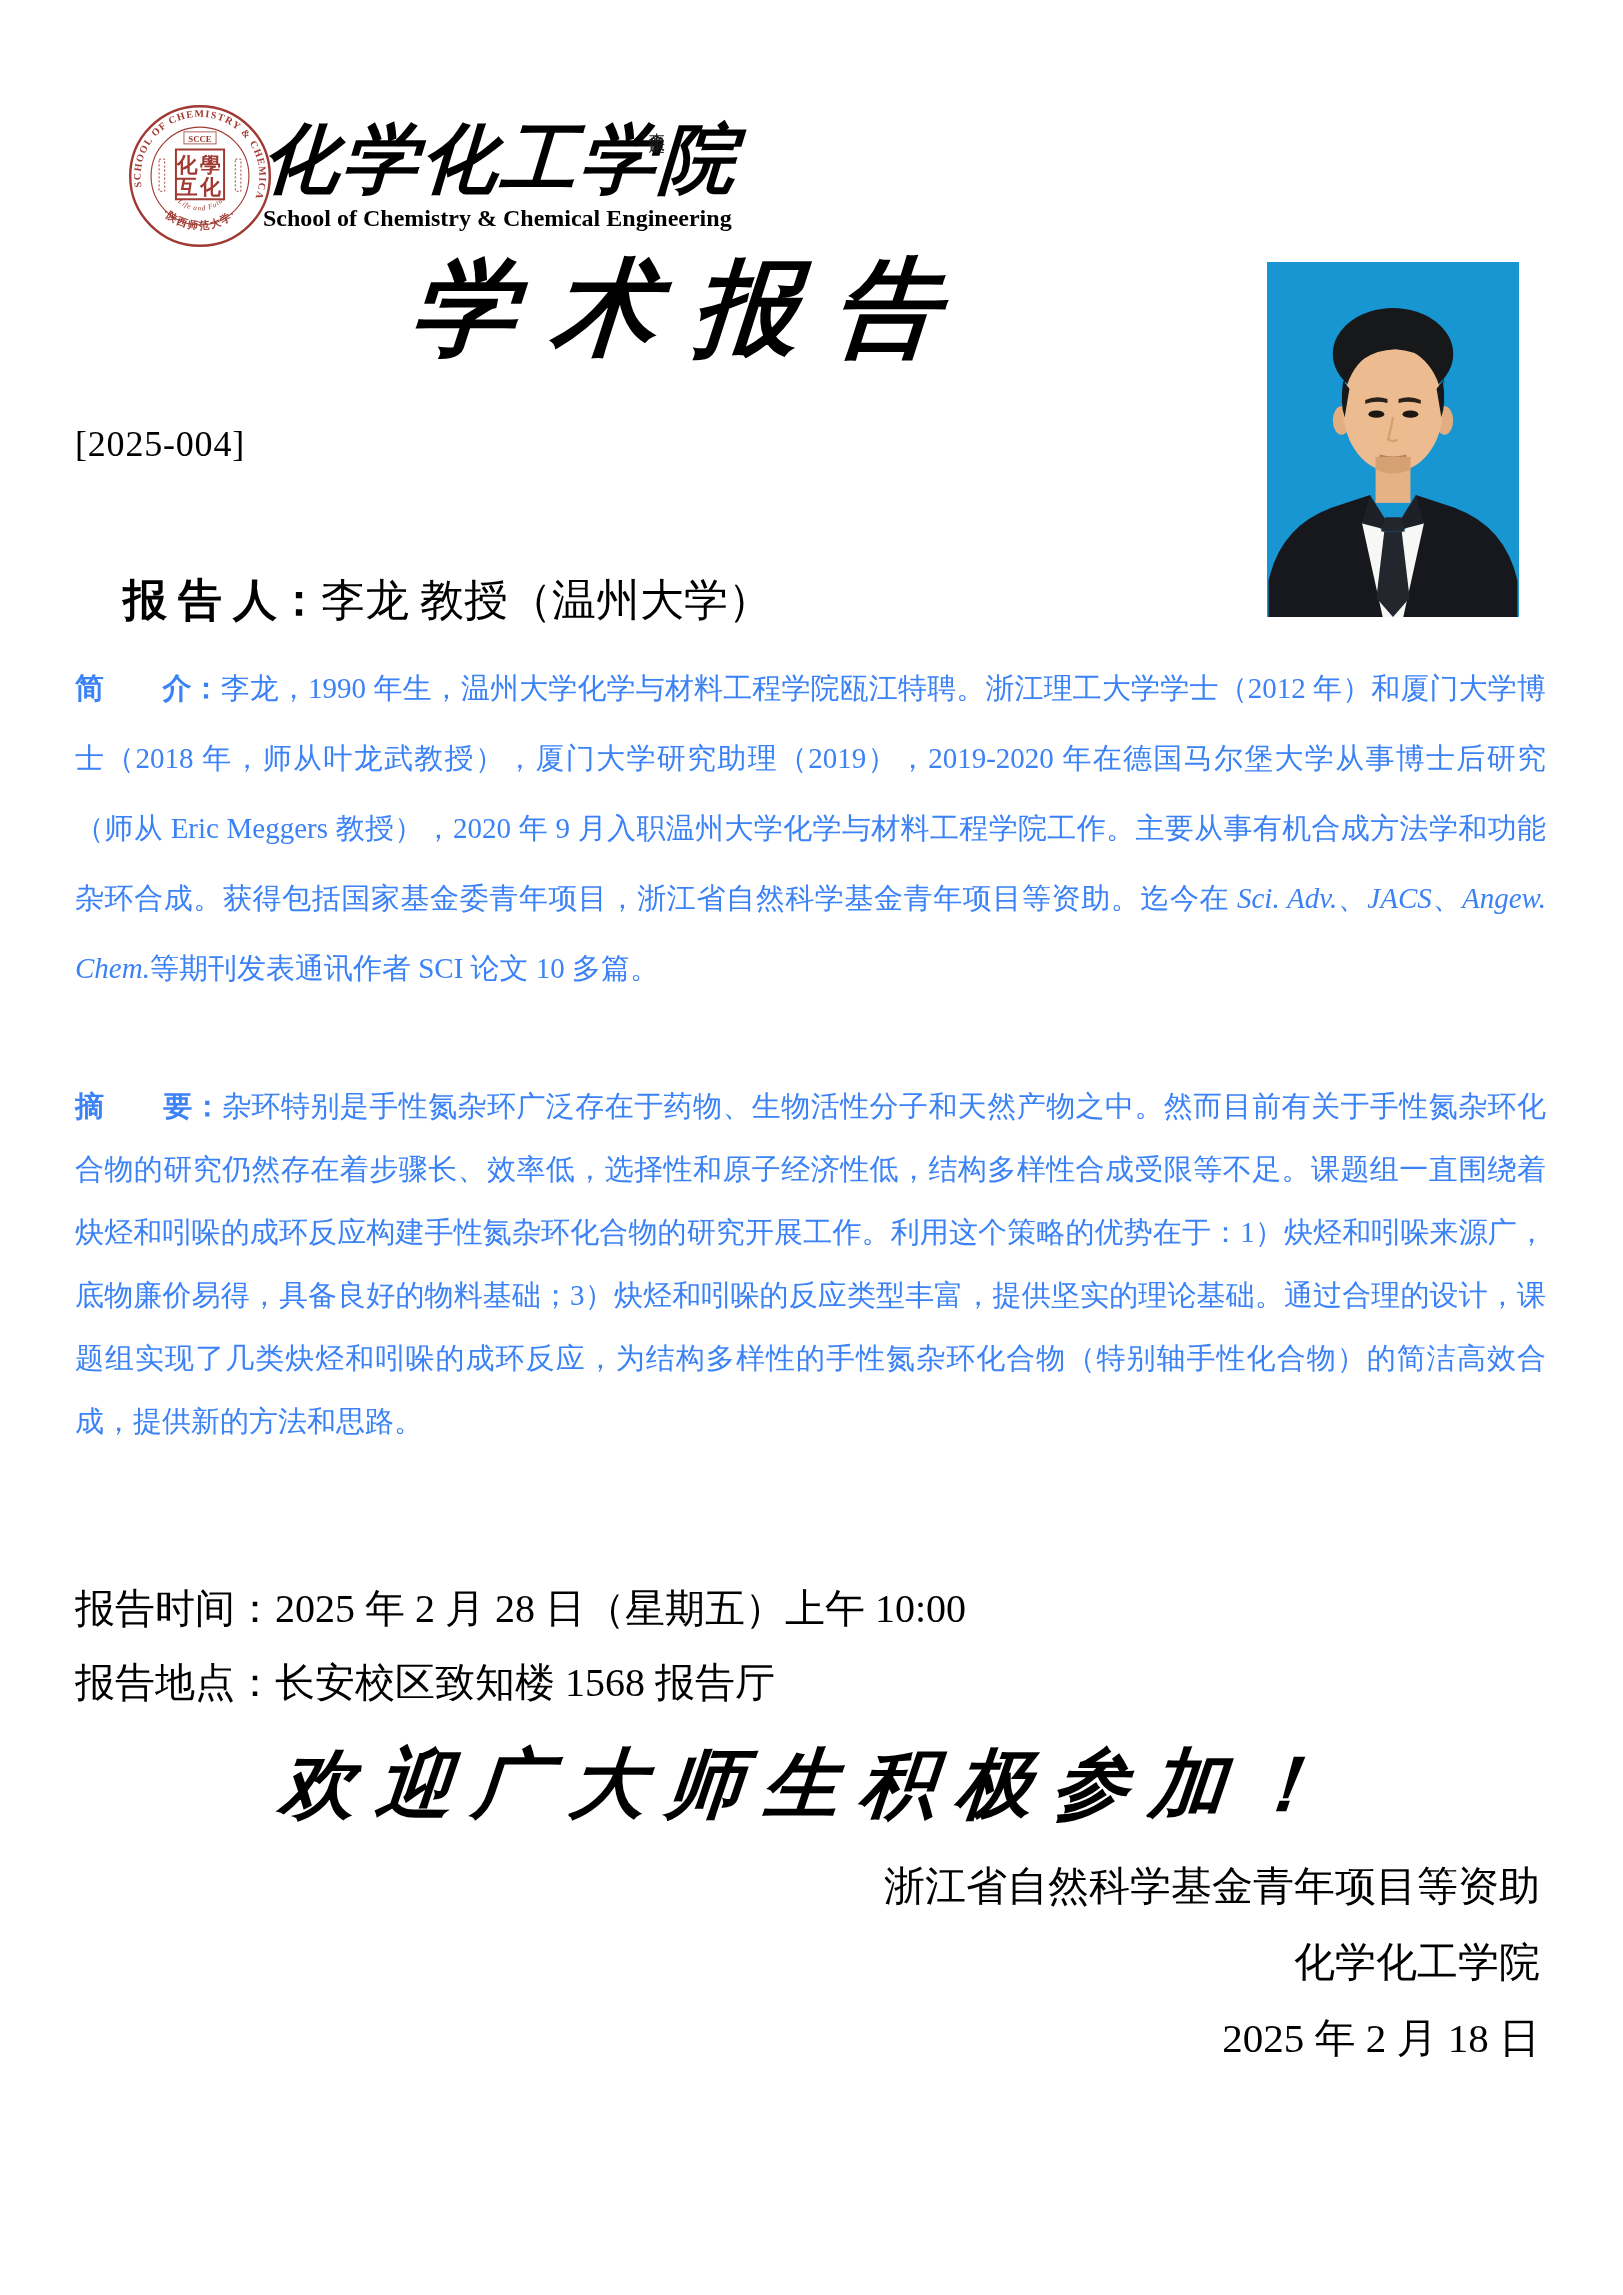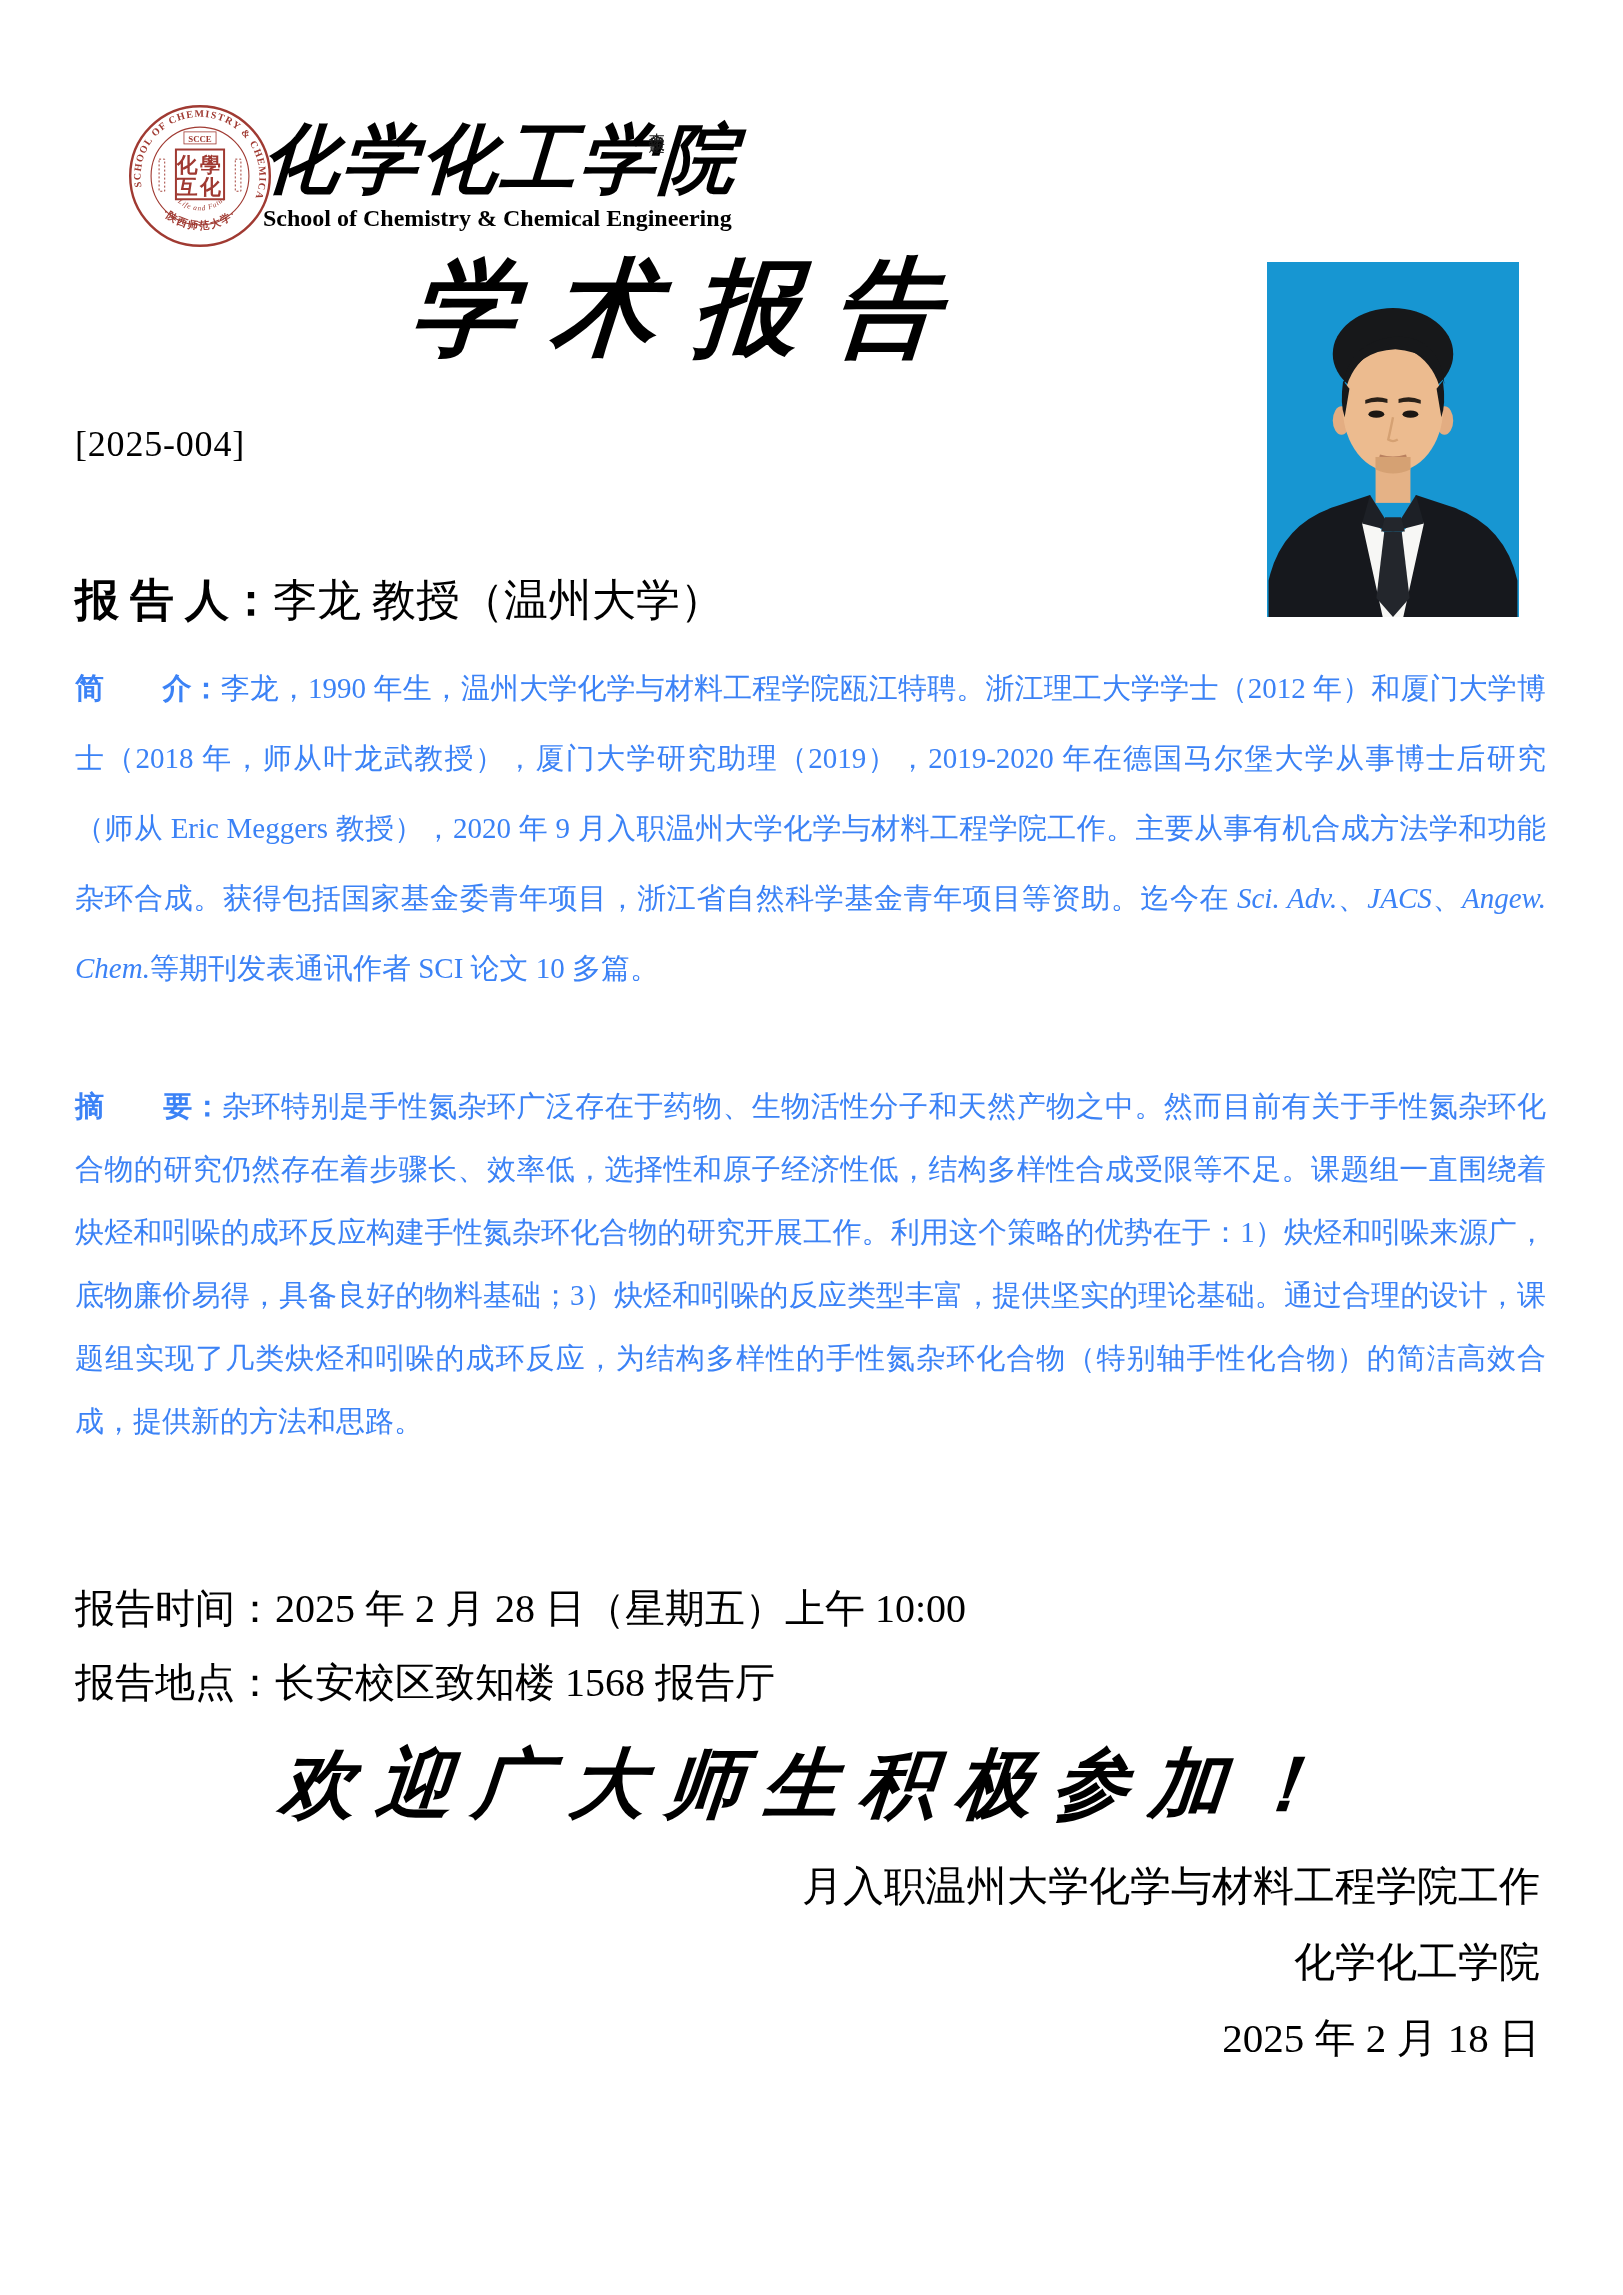--- a/index.html
+++ b/index.html
@@ -24,21 +24,21 @@
   
   .main-title{
     left:75px;top:249px;width:1237px;text-align:center;
     font-size:105px;font-weight:900;font-style:italic;letter-spacing:36px;
     transform:skewX(-4deg);line-height:119px;white-space:nowrap;
   }
   .issue{left:75px;top:423px;width:1237px;font-size:36px;letter-spacing:0.8px;}
   
   .info-line{left:75px;width:1181px;font-size:44px;line-height:57px;white-space:nowrap;}
   .topic-line{top:491px;}
-  .speaker-line{top:572px;}
+  .speaker-line{top:572px;margin-left:48px;}
   
   .photo{left:1267px;top:262px;width:252px;height:355px;}
   
   .para{
     left:75px;width:1471px;font-size:29px;text-align:justify;
     text-justify:inter-character;color:#3b82f6;
   }
   .bio-para{top:653px;line-height:70px;}
   .abstract-para{top:1075px;line-height:63px;}
   .lbl{font-weight:bold;}
@@ -146,19 +146,19 @@
   <div class="abs sched time-line">
     <span>报告时间：</span><span>2025 年 2 月 28 日（星期五）上午 10:00</span>
   </div>
   <div class="abs sched place-line">
     <span>报告地点：</span><span>长安校区致知楼 1568 报告厅</span>
   </div>
 
   <div class="abs closing">欢迎广大师生积极参加！</div>
 
   <div class="abs footer">
-    <div>月入职温州大学化学与材料工程学院工作</div>
+    <div>浙江省自然科学基金青年项目等资助</div>
     <div>化学化工学院</div>
     <div>2025 年 2 月 18 日</div>
   </div>
 
 </div>
 
 
 </body></html>

